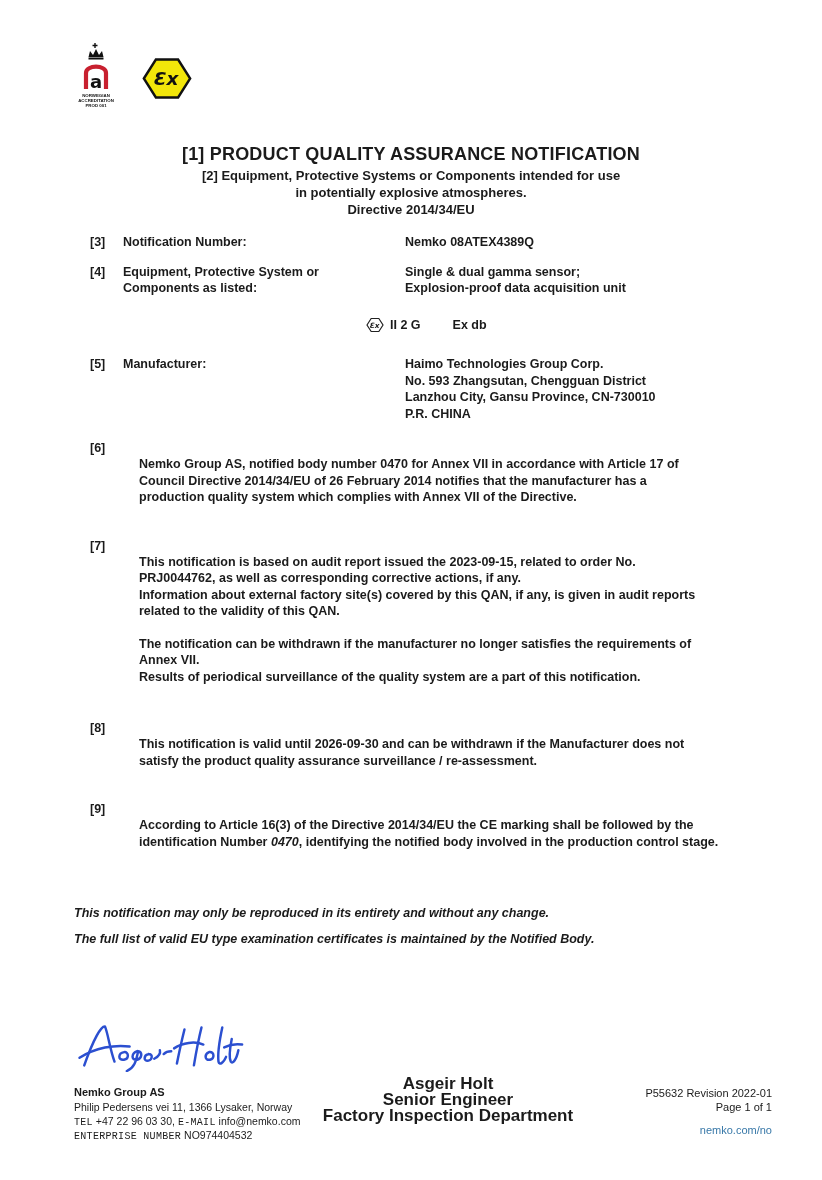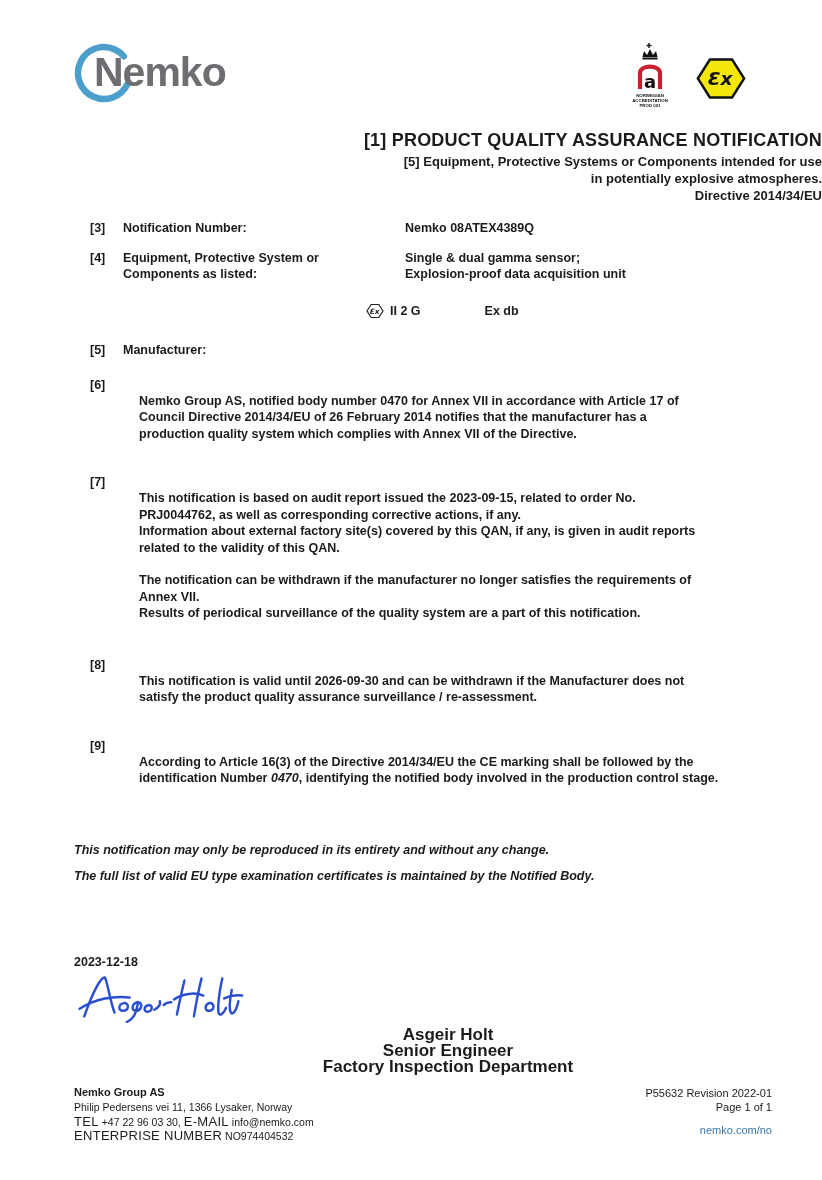--- a/index.html
+++ b/index.html
@@ -17,66 +17,60 @@
   .header{display:flex; justify-content:space-between; align-items:flex-start; padding:42px 76px 0 74px;}
   .logo{position:relative; width:160px; height:66px;}
   .logo svg{position:absolute; left:0; top:0;}
   .logo-text{
     position:absolute; left:20px; top:7px; font-size:41px; font-weight:700;
     color:var(--logo-gray); letter-spacing:-1px;
   }
   .badges{display:flex; align-items:flex-start; gap:24px; margin-top:0;}
   .badge-ex{margin-top:14px;}
   
-  .title-block{text-align:right; margin-top:24px; line-height:17px;}
+  .title-block{text-align:center; margin-top:38px; line-height:17px;}
   .title-main{font-size:18px; font-weight:700; letter-spacing:0.2px; margin:0 0 4px 0;}
   .title-sub{font-size:13px; font-weight:700; margin:0;}
   
   .sections{margin:16px 0 0 90px; width:690px; font-size:12.5px; font-weight:700; line-height:16.5px;}
   .sec{display:flex; margin-bottom:13px;}
   .num{width:33px; flex:none;}
   .body{flex:1; max-width:655px;}
   .field{display:flex;}
   .flabel{width:266px; flex:none; white-space:pre-line;}
   .fvalue{white-space:pre-line;padding-left:16px;}
   .marking{margin:20px 0 5px 243px; display:flex; align-items:center;}
   .marking svg{margin-right:6px;}
-  .mk-prot{margin-left:64px;}
+  .mk-prot{margin-left:32px;}
   .sec-gap-lg{margin-bottom:18px;}
   .para{margin:16px; white-space:pre-line;}
   .para + .para{margin-top:16px;}
   .it{font-style:italic;}
   
   .statements{margin:40px 0 0 74px; font-size:12.5px; font-weight:700; font-style:italic;}
   .statements p{margin:0 0 12px 0;}
   
   .sigblock{margin:72px 0 0 74px;}
   .sig-date{font-size:12.5px; font-weight:700;}
   .sig-img{margin:2px 0 0 0;}
   .sig-name{font-size:17px; font-weight:700; line-height:16px; white-space:pre-line;text-align:center;}
   
   .footer{position:absolute; left:74px; right:50px; top:1086px; display:flex; justify-content:space-between; align-items:flex-start;}
   .f-company{font-size:11px; font-weight:700; margin-bottom:3px;}
   .f-line{font-size:10.5px; line-height:13.5px;}
-  .f-small{font-size:13px; letter-spacing:0.3px;}
+  .f-small{font-size:10px; letter-spacing:0.3px;font-family:Liberation Mono, monospace;}
   .f-right{text-align:right; font-size:11px; line-height:14px;margin-left:28px;}
   .f-link{color:var(--link-blue); font-weight:400; margin-top:9px; cursor:pointer;}
 </style>
 </head>
 <body>
 
 <div class="page">
 
   <div class="header">
-    <div class="logo">
-      <svg width="64" height="64" viewBox="0 0 64 64">
-        <circle cx="30" cy="31" r="26" fill="none" stroke="var(--logo-blue)" stroke-width="6.5" stroke-linecap="round" stroke-dasharray="133 30.4" transform="rotate(25 30 31)"></circle>
-      </svg>
-      <span class="logo-text">Nemko</span>
-    </div>
 
     <div class="badges">
 
       <svg width="44" height="66" viewBox="0 0 44 66">
         <g>
           <path d="M21,1 v5 M18.5,3.5 h5" stroke="#111" stroke-width="1.4" fill="none"></path>
           <path d="M14.5,15 l1.5,-6 3,4 3,-6 3,6 3,-4 1.5,6 z" fill="#111"></path>
           <rect x="14.5" y="15.5" width="15" height="2" fill="#111"></rect>
         </g>
         <g>
@@ -92,21 +86,21 @@
 
       <svg class="badge-ex" width="50" height="45" viewBox="0 0 54 48">
         <polygon points="2,24 15,3.5 39,3.5 52,24 39,44.5 15,44.5" fill="var(--badge-yellow)" stroke="#111" stroke-width="2.6"></polygon>
         <text x="26" y="31.5" text-anchor="middle" font-size="20" font-style="italic" font-weight="bold" fill="#111" font-family="'DejaVu Sans',sans-serif">Ɛx</text>
       </svg>
     </div>
   </div>
 
   <div class="title-block">
     <p class="title-main">[1] PRODUCT QUALITY ASSURANCE NOTIFICATION</p>
-    <p class="title-sub">[5] Equipment, Protective Systems or Components intended for use</p>
+    <p class="title-sub">[2] Equipment, Protective Systems or Components intended for use</p>
     <p class="title-sub">in potentially explosive atmospheres.</p>
     <p class="title-sub">Directive 2014/34/EU</p>
   </div>
 
   <div class="sections">
 
     <div class="sec">
       <div class="num">[3]</div>
       <div class="body">
         <div class="field">
@@ -134,20 +128,24 @@
           <span class="mk-prot">Ex db</span>
         </div>
       </div>
     </div>
 
     <div class="sec sec-gap-lg">
       <div class="num">[5]</div>
       <div class="body">
         <div class="field">
           <div class="flabel">Manufacturer:</div>
+          <div class="fvalue">Haimo Technologies Group Corp.
+No. 593 Zhangsutan, Chengguan District
+Lanzhou City, Gansu Province, CN-730010
+P.R. CHINA</div>
         </div>
       </div>
     </div>
 
     <div class="sec" style="margin-bottom:16px;">
       <div class="num">[6]</div>
       <div class="body">
         <p class="para">Nemko Group AS, notified body number 0470 for Annex VII in accordance with Article 17 of
 Council Directive 2014/34/EU of 26 February 2014 notifies that the manufacturer has a
 production quality system which complies with Annex VII of the Directive.</p>
@@ -182,21 +180,20 @@
       </div>
     </div>
   </div>
 
   <div class="statements">
     <p>This notification may only be reproduced in its entirety and without any change.</p>
     <p>The full list of valid EU type examination certificates is maintained by the Notified Body.</p>
   </div>
 
   <div class="sigblock">
-    <div class="sig-date">2023-12-18</div>
     <svg class="sig-img" width="185" height="52" viewBox="0 0 190 55" fill="none" stroke="var(--signature-blue)" stroke-width="2.6" stroke-linecap="round">
       <path d="M8,48 C18,20 26,6 30,7 C33,14 35,30 40,44"></path>
       <path d="M3,40 C20,29 40,26 56,28"></path>
       <path d="M50,34 c-6,1 -7,9 0,8 c6,-1 5,-9 0,-8"></path>
       <path d="M64,33 c-6,2 -7,10 0,9 c5,-1 6,-8 1,-9 c-2,9 -3,17 -12,21"></path>
       <path d="M76,36 c-5,1 -6,8 0,7 c4,-1 5,-7 0,-7 m6,5 c4,-2 7,-5 6,-9"></path>
       <path d="M92,36 c2,-2 5,-3 8,-3"></path>
       <path d="M114,10 C111,22 108,36 106,46"></path>
       <path d="M132,8 C129,20 126,36 124,48"></path>
       <path d="M103,30 C112,24 125,22 134,26"></path>

